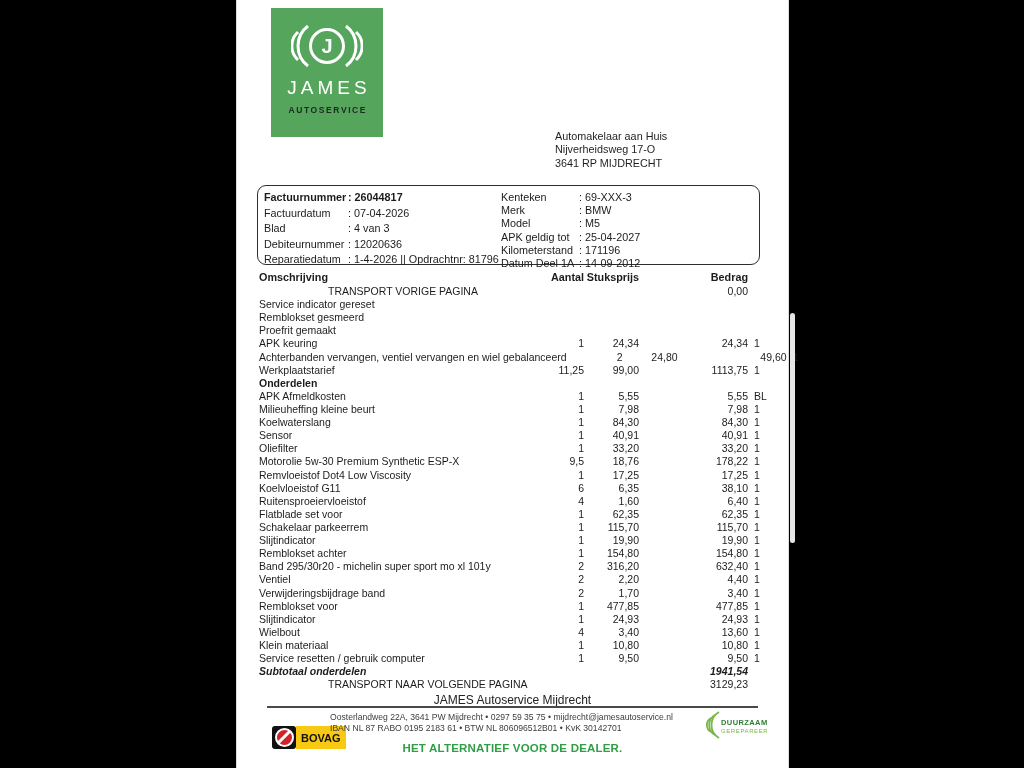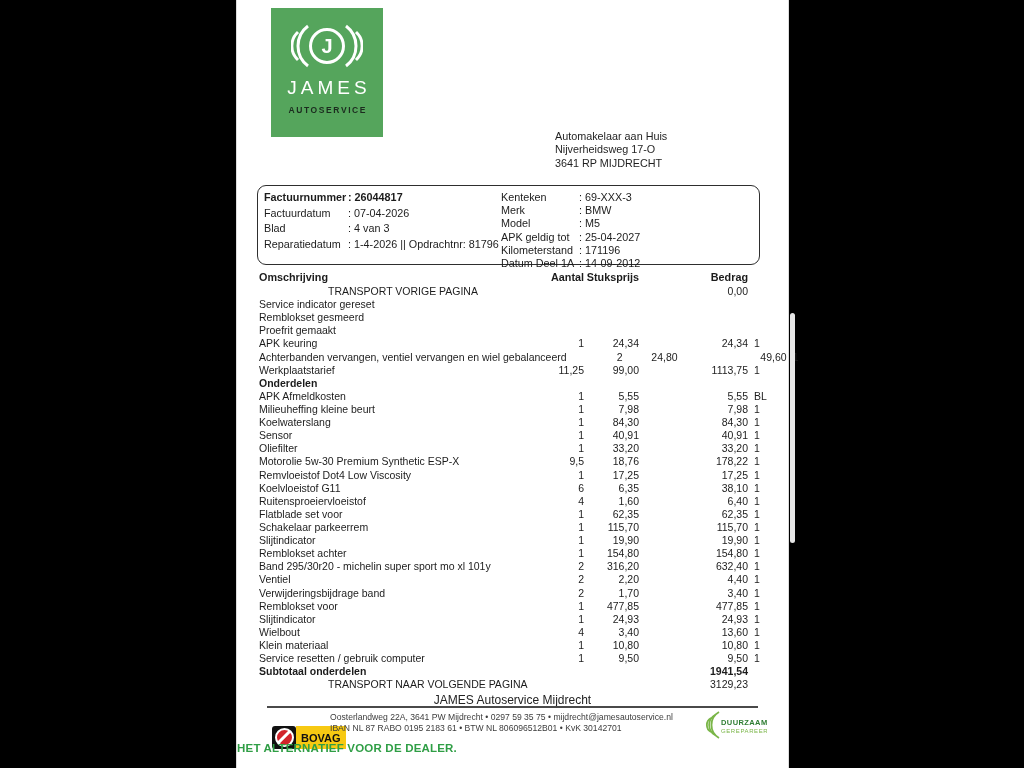--- a/index.html
+++ b/index.html
@@ -40,35 +40,35 @@
     grid-template-columns:1fr 56px 55px 109px 18px;font-weight:bold;font-size:10.8px;}
   .thead .h-qty,.thead .h-price,.thead .h-amt{text-align:right;}
   #rows{position:absolute;left:22px;top:285px;width:507px;}
   .trow{display:grid;grid-template-columns:1fr 56px 55px 109px 18px;height:13.12px;
     line-height:13.12px;font-size:10.5px;}
   .trow span{white-space:nowrap;}
   .c-qty,.c-price,.c-amt{text-align:right;}
   .c-code{padding-left:6px;}
   .trow.indent .c-desc{padding-left:69px;}
   .trow.section .c-desc{font-weight:bold;}
-  .trow.subtotal .c-desc,.trow.subtotal .c-amt{font-weight:bold;}
+  .trow.subtotal .c-desc,.trow.subtotal .c-amt{font-weight:bold;font-style:italic;}
   
   .company{position:absolute;left:0;top:693px;width:100%;text-align:center;font-size:12px;color:#222;}
   .footer-line{position:absolute;left:30px;right:30px;top:706px;border-top:2px solid #4a4a4a;}
   .bovag{position:absolute;left:35px;top:718px;height:23px;display:flex;margin-top:8px;}
   .bovag-sq{width:24px;background:#111;border-radius:3px;display:flex;align-items:center;justify-content:center;}
   .bovag-circle{width:15px;height:15px;border-radius:50%;border:2px solid #fff;
     background:linear-gradient(135deg,#d2232a 38%,#fff 42%,#fff 52%,#d2232a 56%);}
   .bovag-yellow{background:#f7c912;display:flex;align-items:center;padding:0 5px;
     font-weight:bold;font-size:11px;color:#111;}
   .contact{position:absolute;left:93px;width:368px;top:712px;text-align:left;
     font-size:8.6px;line-height:11.4px;color:#3c3c3c;}
   .contact span{display:block;}
   .duurzaam{position:absolute;left:468px;top:711px;}
-  .slogan{position:absolute;left:0;top:742px;width:100%;font-weight:bold;
+  .slogan{position:absolute;left:0;top:742px;width:100%;text-align:center;font-weight:bold;
     font-size:11.5px;letter-spacing:0.2px;color:var(--slogan);}
   
   .scroll-thumb{position:absolute;left:790px;top:313px;width:5px;height:230px;
     background:#e6e6e6;border-radius:3px;}
 </style>
 </head>
 <body style="--green: #55a55c; --slogan: #2f9e45;">
 
 <div class="page">
 
@@ -99,20 +99,24 @@
         </div>
         <div class="irow">
           <span class="ilabel">Factuurdatum</span>
           <span class="ival">: 07-04-2026</span>
         </div>
         <div class="irow">
           <span class="ilabel">Blad</span>
           <span class="ival">: 4 van 3</span>
         </div>
         <div class="irow">
+          <span class="ilabel">Debiteurnummer</span>
+          <span class="ival">: 12020636</span>
+        </div>
+        <div class="irow">
           <span class="ilabel">Reparatiedatum</span>
           <span class="ival">: 1-4-2026 || Opdrachtnr: 81796</span>
         </div>
       </div>
     <div class="ib-right" id="info-right">
         <div class="irow">
           <span class="ilabel">Kenteken</span>
           <span class="ival">: 69-XXX-3</span>
         </div>
         <div class="irow">

